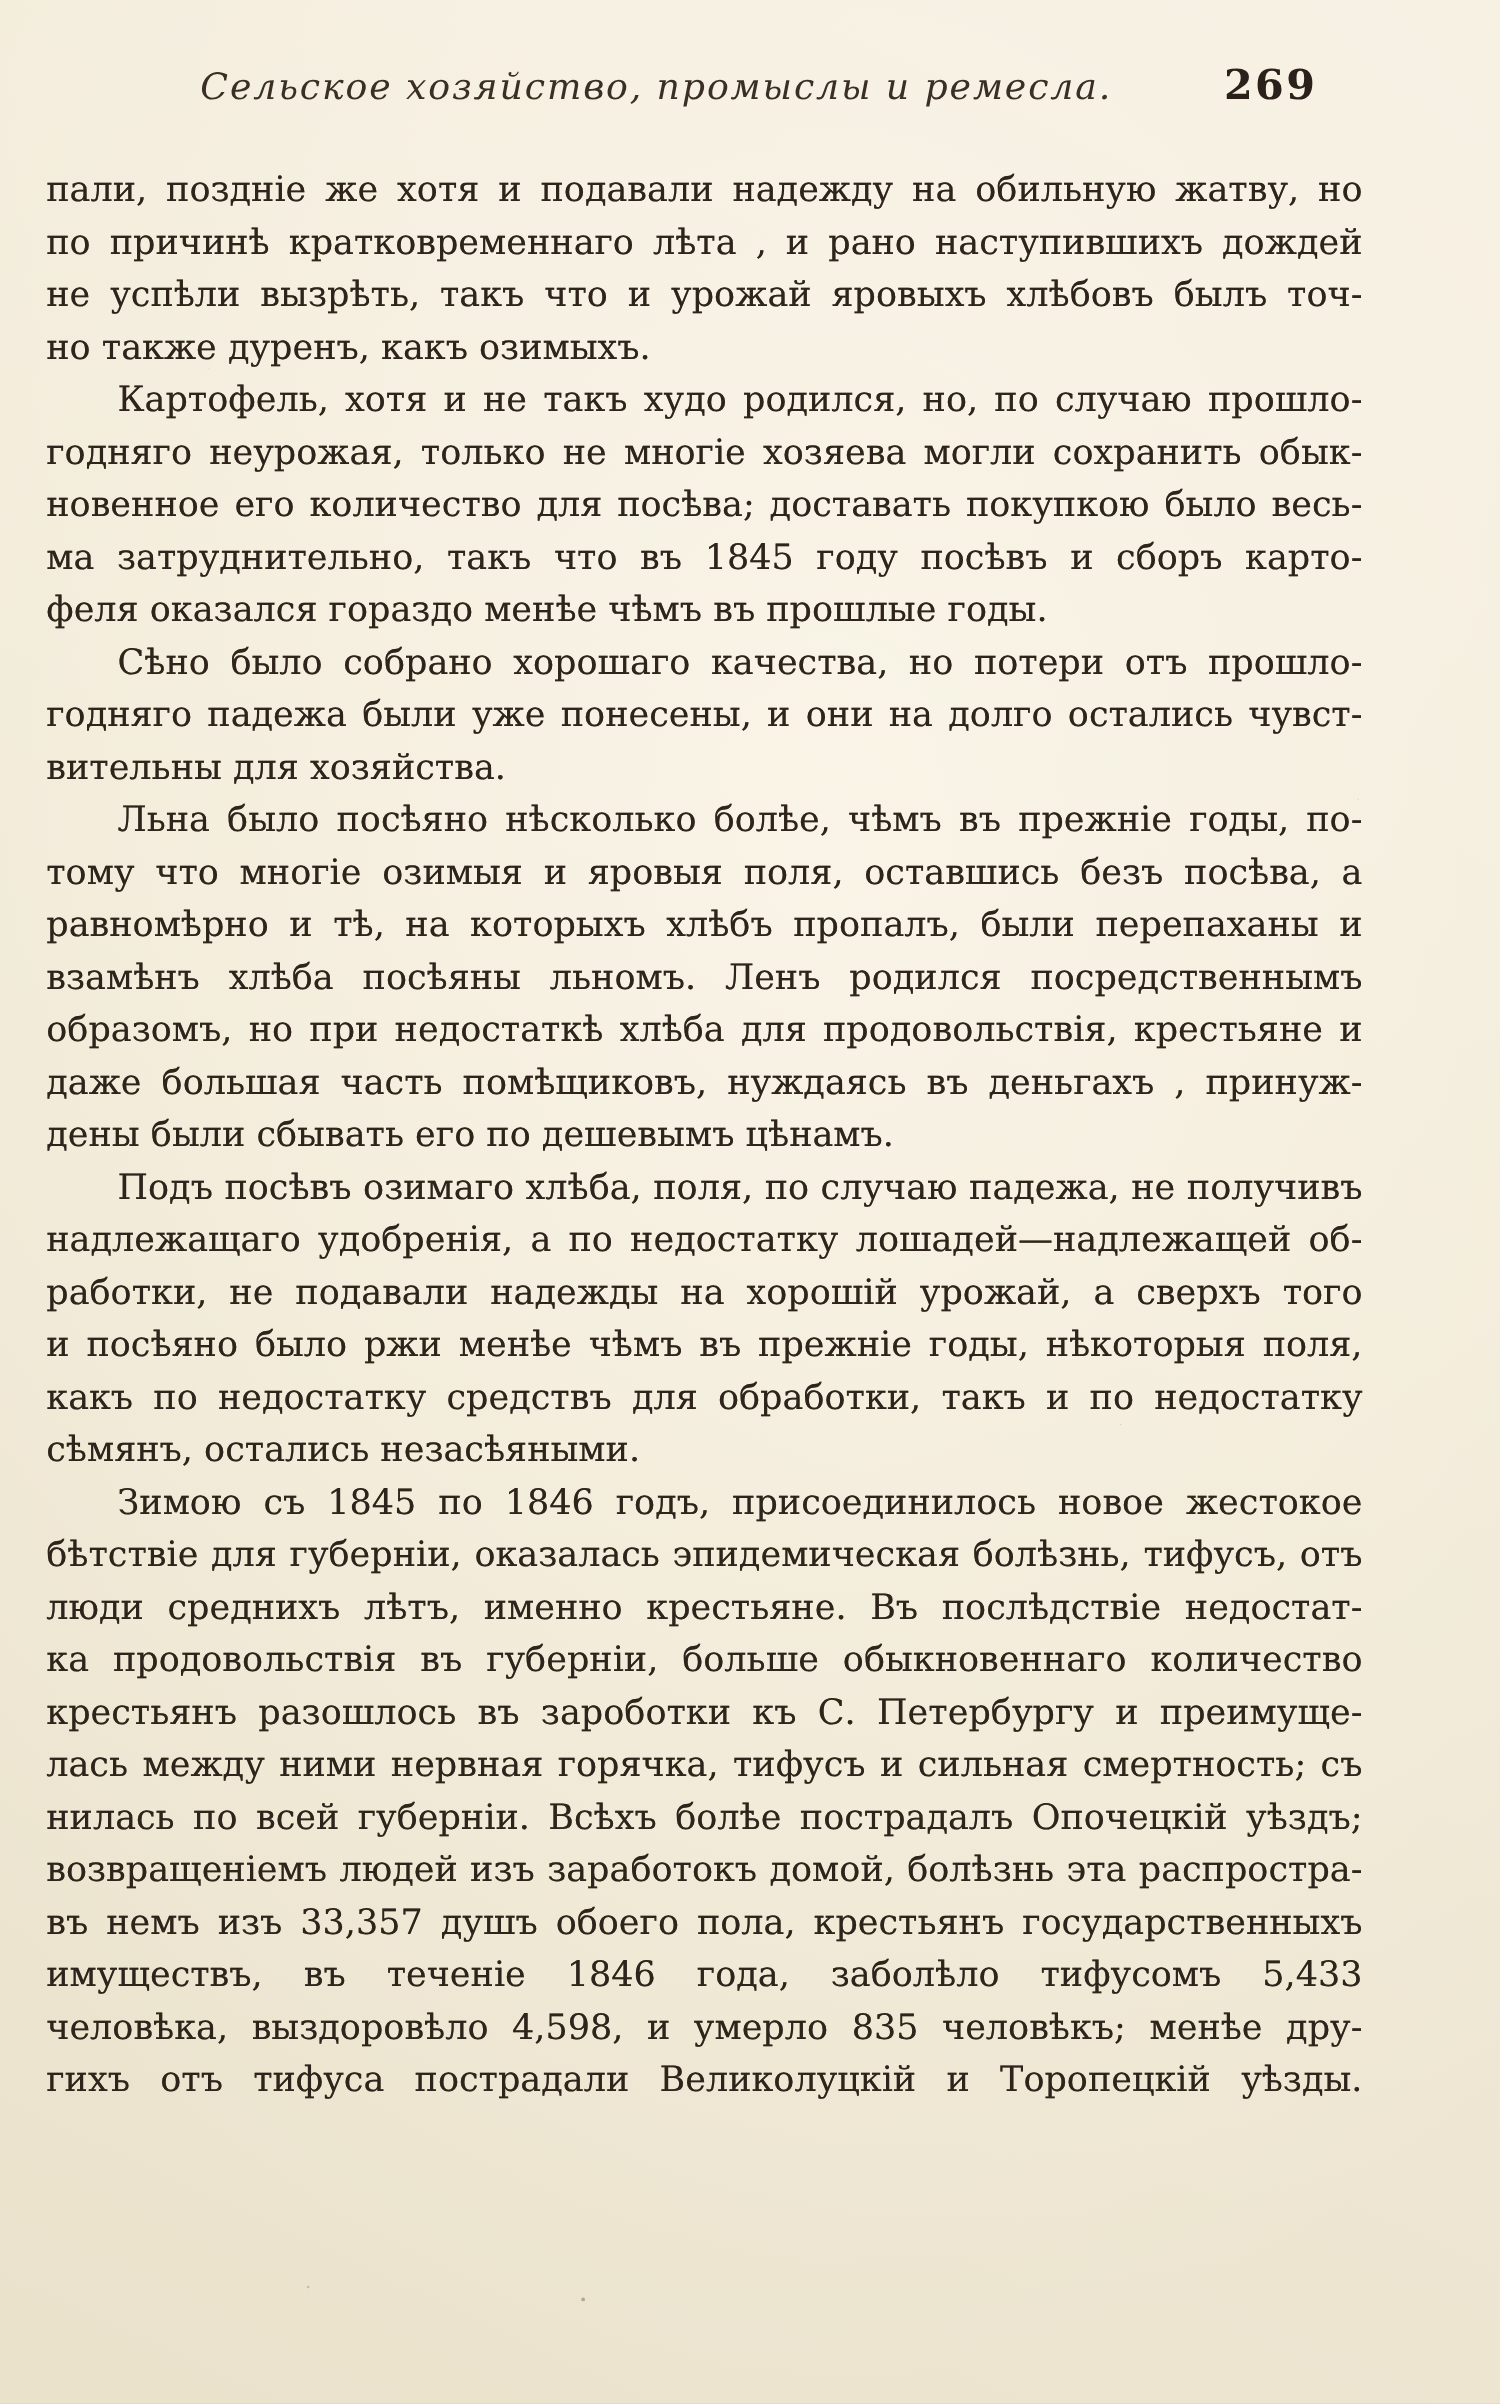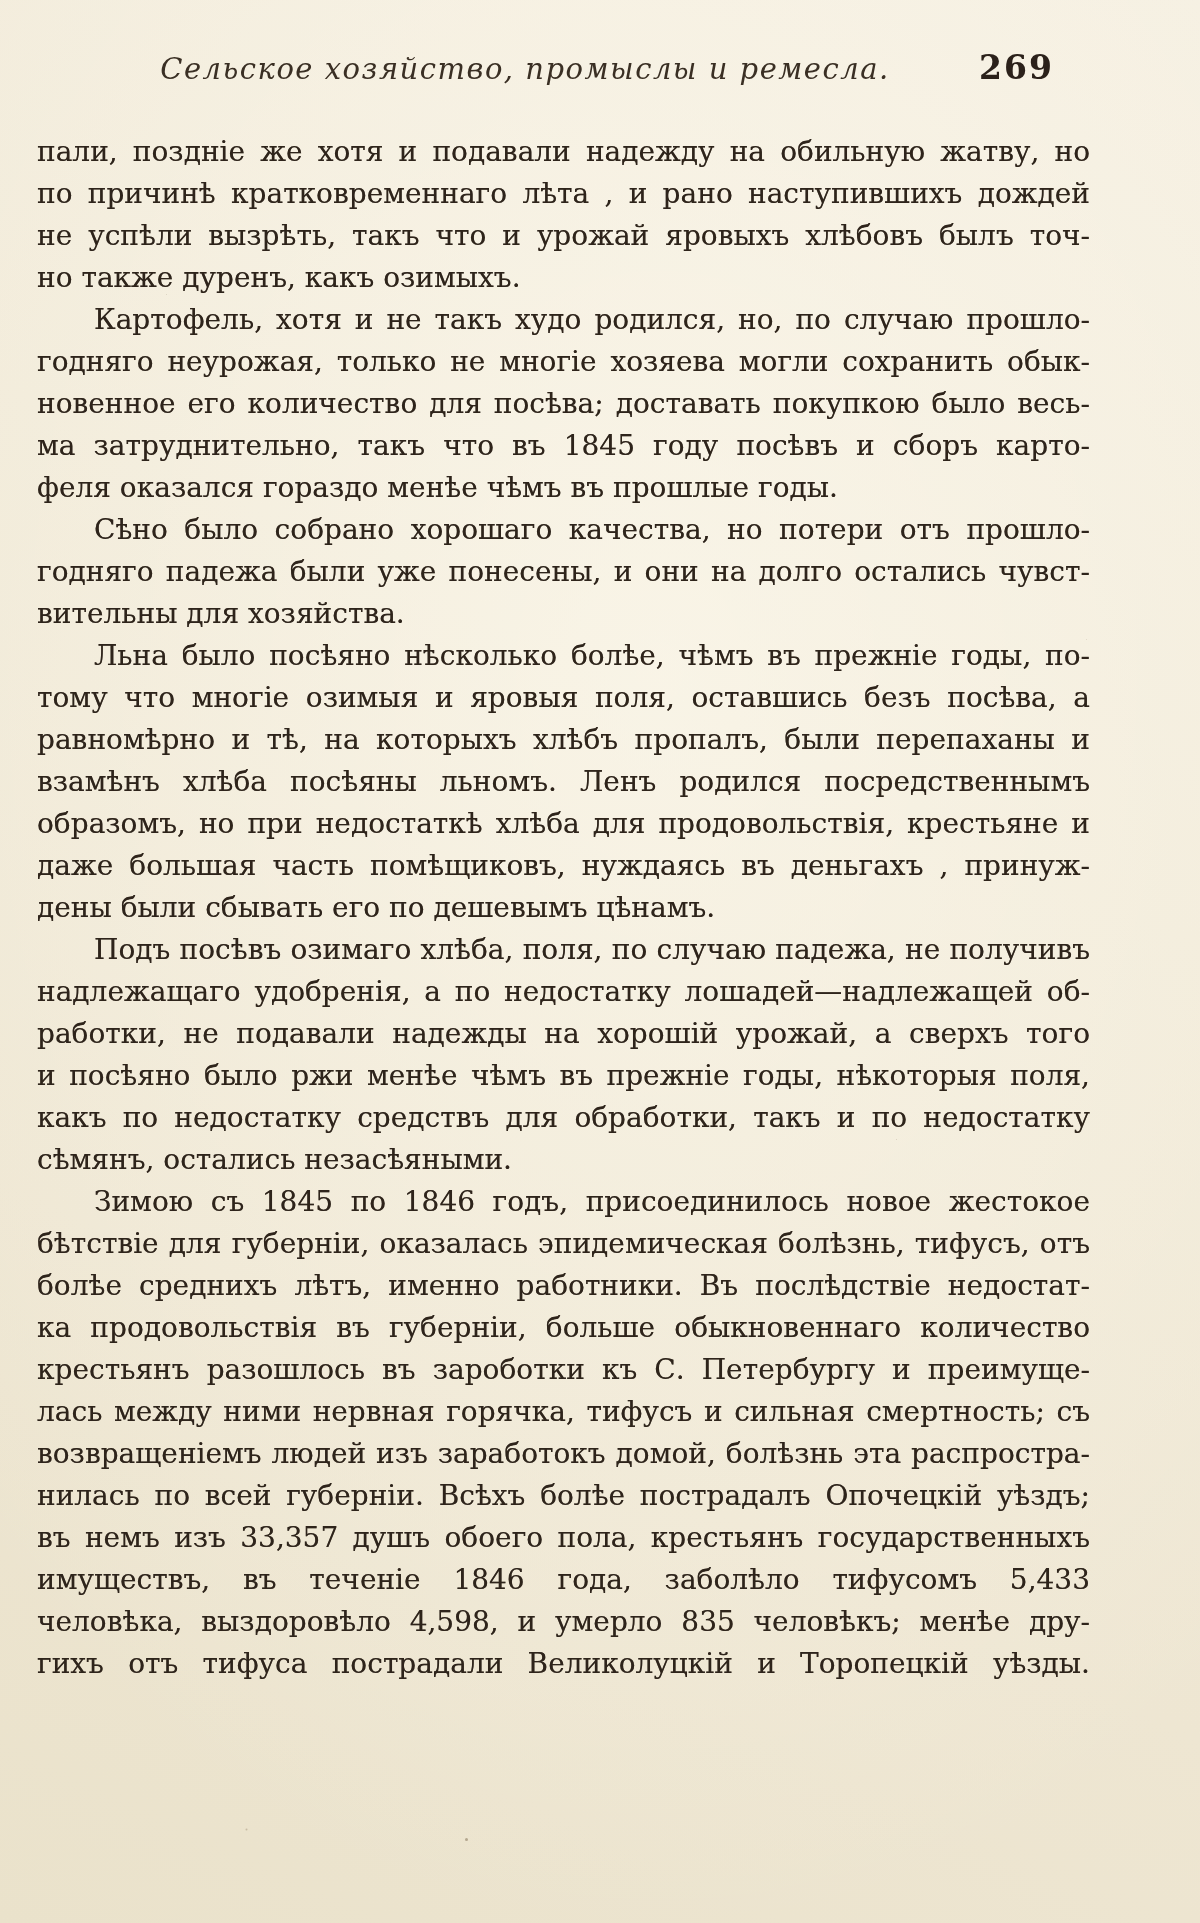--- a/index.html
+++ b/index.html
@@ -120,26 +120,26 @@
         <div class="line indent fill">Подъ посѣвъ озимаго хлѣба, поля, по случаю падежа, не получивъ</div>
         <div class="line fill">надлежащаго удобренія, а по недостатку лошадей—надлежащей об-</div>
         <div class="line fill">работки, не подавали надежды на хорошій урожай, а сверхъ того</div>
         <div class="line fill">и посѣяно было ржи менѣе чѣмъ въ прежніе годы, нѣкоторыя поля,</div>
         <div class="line fill">какъ по недостатку средствъ для обработки, такъ и по недостатку</div>
         <div class="line">сѣмянъ, остались незасѣяными.</div>
       </div>
       <div class="paragraph">
         <div class="line indent fill">Зимою съ 1845 по 1846 годъ, присоединилось новое жестокое</div>
         <div class="line fill">бѣтствіе для губерніи, оказалась эпидемическая болѣзнь, тифусъ, отъ</div>
-        <div class="line fill">болѣе среднихъ лѣтъ, именно работники. Въ послѣдствіе недостат-</div>
+        <div class="line fill">люди среднихъ лѣтъ, именно крестьяне. Въ послѣдствіе недостат-</div>
         <div class="line fill">ка продовольствія въ губерніи, больше обыкновеннаго количество</div>
         <div class="line fill">крестьянъ разошлось въ зароботки къ С. Петербургу и преимуще-</div>
         <div class="line fill">лась между ними нервная горячка, тифусъ и сильная смертность; съ</div>
+        <div class="line fill">нилась по всей губерніи. Всѣхъ болѣе пострадалъ Опочецкій уѣздъ;</div>
         <div class="line fill">возвращеніемъ людей изъ заработокъ домой, болѣзнь эта распростра-</div>
-        <div class="line fill">нилась по всей губерніи. Всѣхъ болѣе пострадалъ Опочецкій уѣздъ;</div>
         <div class="line fill">въ немъ изъ 33,357 душъ обоего пола, крестьянъ государственныхъ</div>
         <div class="line fill">имуществъ, въ теченіе 1846 года, заболѣло тифусомъ 5,433</div>
         <div class="line fill">человѣка, выздоровѣло 4,598, и умерло 835 человѣкъ; менѣе дру-</div>
         <div class="line fill">гихъ отъ тифуса пострадали Великолуцкій и Торопецкій уѣзды.</div>
       </div>
     </main>
 
   <div class="paper-specks"></div>
 </div>
 

